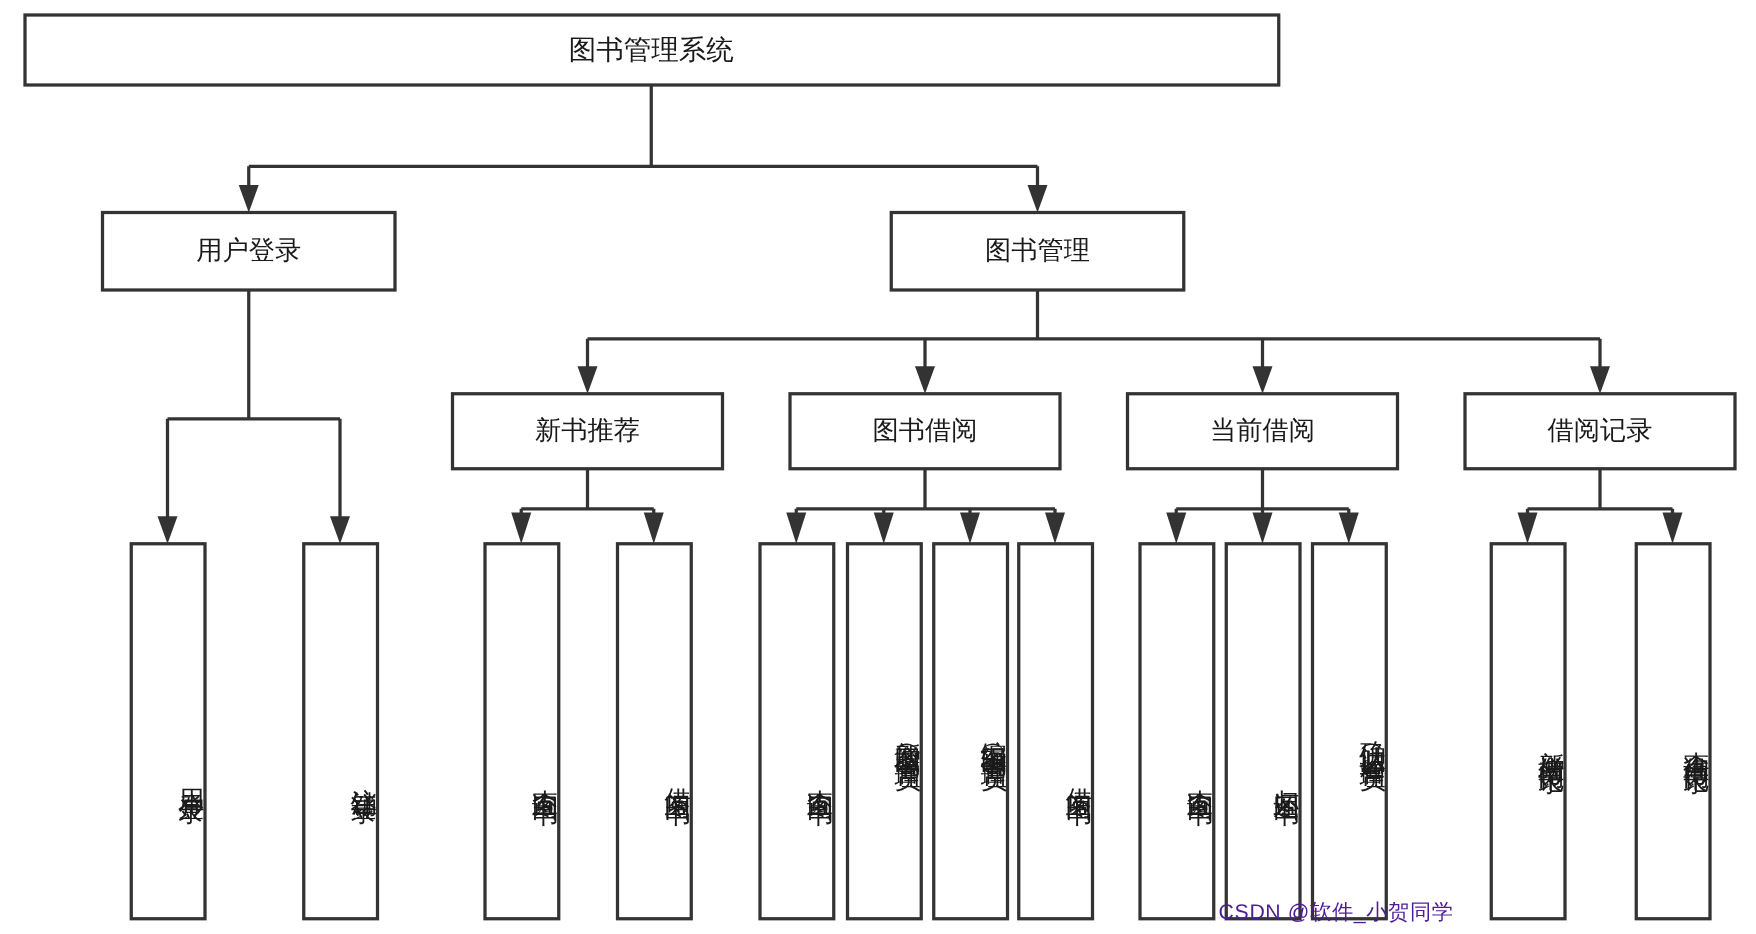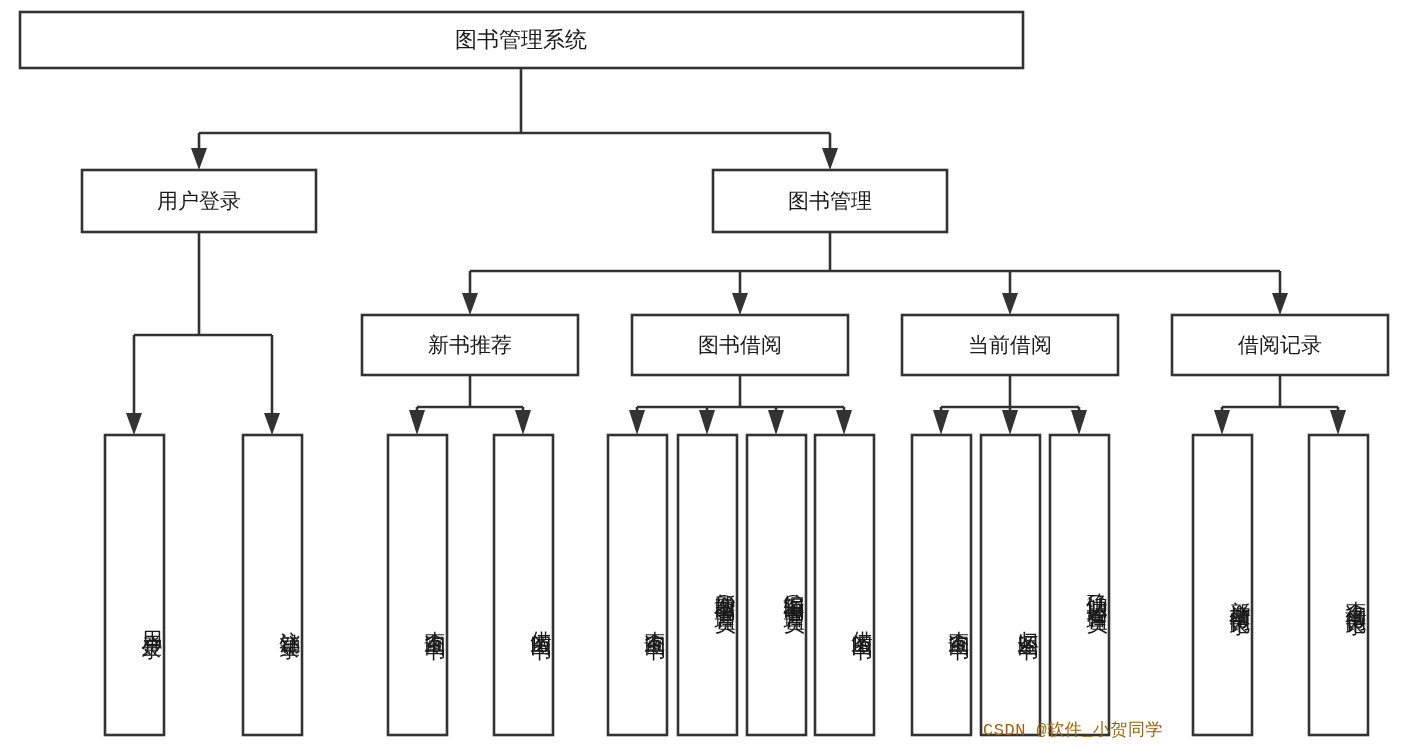--- a/index.html
+++ b/index.html
@@ -63,23 +63,23 @@
     line-height: 1.15;
     letter-spacing: 3px;
     color: #1a1a1a;
     white-space: nowrap;
     pointer-events: none;
   }
   .watermark {
     position: absolute;
     right: 10px;
     bottom: 6px;
-    font-family: Liberation Mono, monospace;
+    font-family: Liberation Sans, sans-serif;
     font-size: 17px;
-    color: #a16207;
+    color: #4c1d95;
     letter-spacing: 0.5px;
     white-space: nowrap;
   }
 </style>
 </head>
 <body>
 
 <div id="diagram-root">
 
   <svg class="flow" viewBox="0 0 1405 747">

